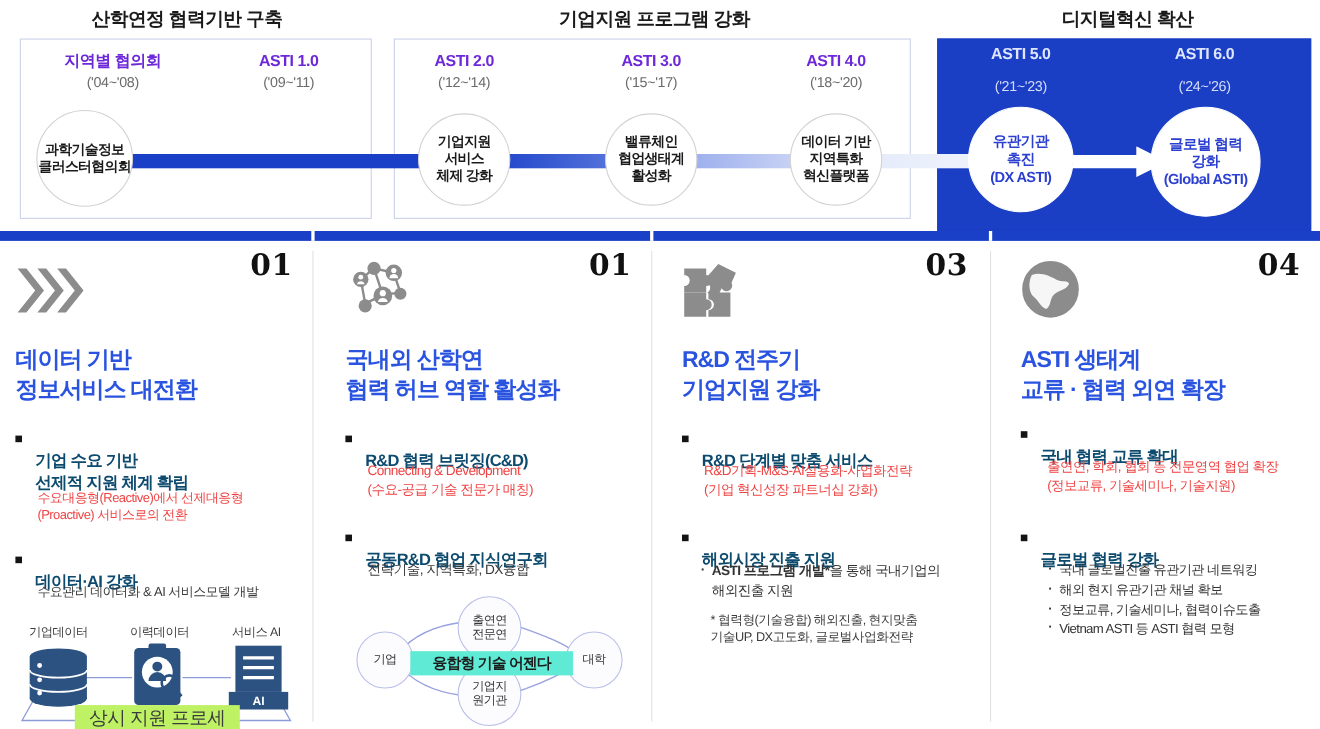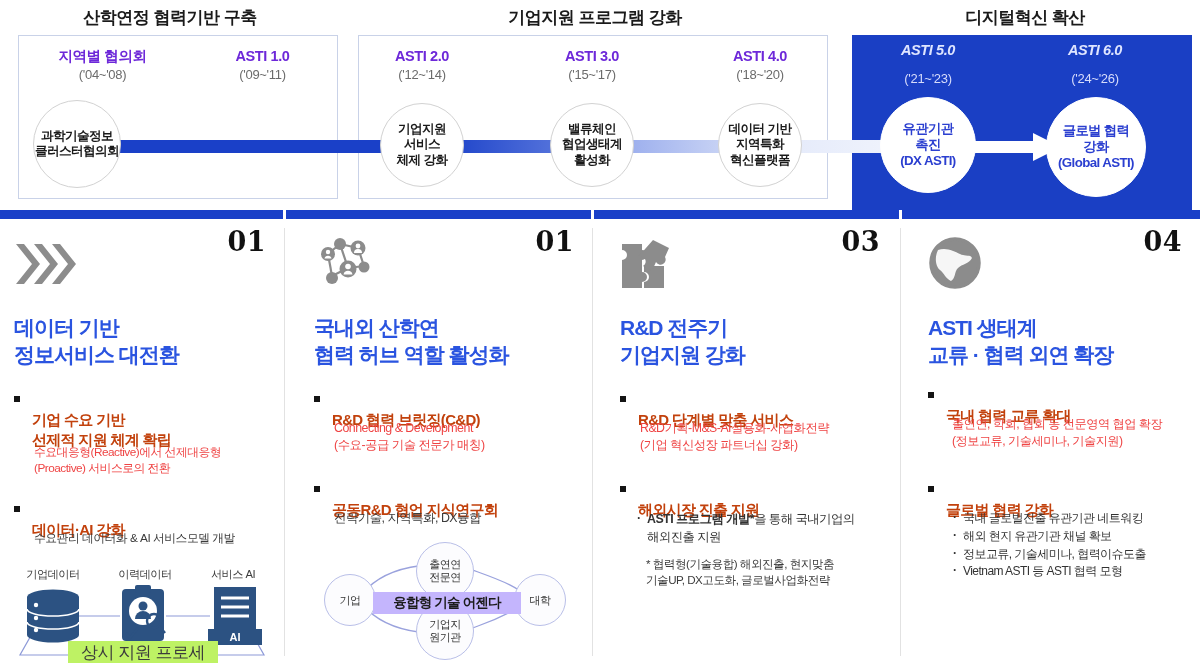--- a/index.html
+++ b/index.html
@@ -25,21 +25,21 @@
   .phase-box.dark { background: #1a3fc4; border-color:#1a3fc4; }
 
   .node { position: absolute; text-align: center; }
   .node-label {
     font-size: 14.5px; font-weight: bold; color: #6d28d9;
     letter-spacing: -0.4px; line-height: 1.15;
   }
   .node-years {
     font-size: 13px; color: #6b6b6b; margin-top: 2px; letter-spacing:-0.3px;
   }
-  .dark .node-label { color: #dfe5ff; font-style: italic; }
+  .dark .node-label { color: #dfe5ff; }
   .dark .node-years { color: #d7dcfb; margin-top: 12px; }
 
   .circle {
     position: absolute;
     border-radius: 50%;
     background: #ffffff;
     border: 1px solid #d2d2d2;
     display: flex; align-items: center; justify-content: center;
     text-align: center;
     font-size: 12.6px; font-weight: bold; color: #1a1a1a;
@@ -73,21 +73,21 @@
   .col-icon { position:absolute; left: 14px; top: 18px; width:62px; height:54px; }
 
   .col-head {
     position:absolute; left: 14px; top: 92px;
     font-size: 21px; font-weight: bold; color:#2a54e0;
     line-height: 1.30; letter-spacing:-1px; white-space:pre-line;
   }
 
   .bullet {
     position:absolute; left: 14px;
-    font-size: 15px; font-weight: bold; color:#c2410c;
+    font-size: 15px; font-weight: bold; color:#0c4a6e;
     letter-spacing:-0.7px; line-height:1.33; white-space:pre-line;
   }
   .bullet::before {
     content:""; position:absolute; left:0; top:6px;
     width:6px; height:6px; background:#141414;
   }
   .bullet .btxt { display:block; padding-left:18px; }
 
   .sub {
     position:absolute; left: 34px;
@@ -338,21 +338,21 @@
         <path d="M168 30 C196 40, 208 46, 218 55" fill="none" stroke="#9aa2dd" stroke-width="1.3"></path>
         <path d="M52 62 C80 96, 140 96, 168 84" fill="none" stroke="#9aa2dd" stroke-width="1.3"></path>
         <path d="M168 84 C196 74, 208 66, 218 60" fill="none" stroke="#9aa2dd" stroke-width="1.3"></path>
       </svg>
       <div class="vc" style="left:106px; top:0px;  width:58px; height:58px; white-space:pre-line;">출연연
 전문연</div>
       <div class="vc" style="left:106px; top:60px; width:58px; height:58px; white-space:pre-line;">기업지
 원기관</div>
       <div class="vc" style="left:14px;  top:32px; width:52px; height:52px;">기업</div>
       <div class="vc" style="left:204px; top:32px; width:52px; height:52px;">대학</div>
-      <div class="venn-center" style="left:63px; top:50px; width:148px; text-align:center; background:#c4b5fd; padding:2px 0;">융합형 기술 어젠다</div>
+      <div class="venn-center" style="left:63px; top:50px; width:148px; text-align:center; background:#5eead4; padding:2px 0;">융합형 기술 어젠다</div>
     </div>
   </div>
 
   <div class="col" style="left:606px; width:292px;">
     <div class="col-num">03</div>
     <div class="col-icon" style="top:16px;">
       <svg width="58" height="52" viewBox="0 0 58 52">
         <g fill="#8c8c8c">
           <path d="M2 6 h20 v6 a5 5 0 1 1 0 10 v6 H2 v-6 a5 5 0 1 0 0 -10 z"></path>
           <path d="M2 28 h20 v6 a5 5 0 1 1 0 10 v6 H2 z"></path>

